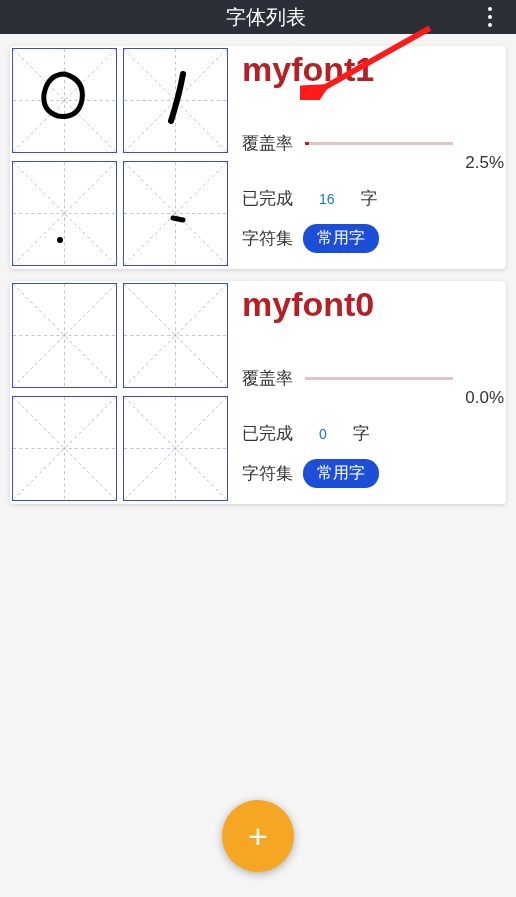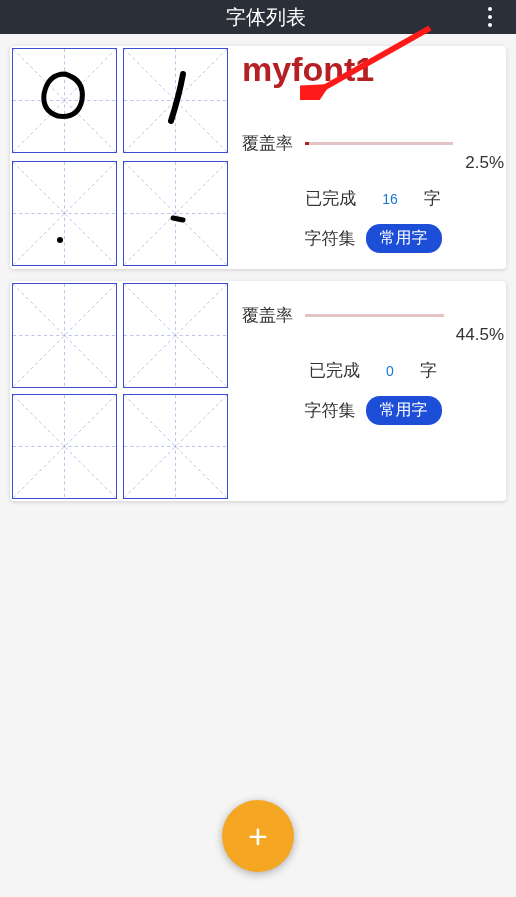--- a/index.html
+++ b/index.html
@@ -88,21 +88,20 @@
       font-weight: bold;
       margin-bottom: 24px;
     }
     .info-row {
       display: flex;
       align-items: center;
       gap: 10px;
       margin-bottom: 14px;
       font-size: 17px;
       color: #333;
-      justify-content: center;
     }
     .info-label { color: #333; }
     .progress-bar {
       flex: 1;
       height: 3px;
       background: #e3c3c4;
       position: relative;
       margin: 0 2px;
     }
     .progress-fill {
@@ -260,26 +259,27 @@
     <div class="char-cell">
       <svg class="guides" viewBox="0 0 100 100">
           <line x1="0" y1="0" x2="100" y2="100" stroke="#7a8ad8" stroke-width="0.5" stroke-dasharray="3,3"></line>
           <line x1="100" y1="0" x2="0" y2="100" stroke="#7a8ad8" stroke-width="0.5" stroke-dasharray="3,3"></line>
           <line x1="0" y1="50" x2="100" y2="50" stroke="#7a8ad8" stroke-width="0.5" stroke-dasharray="3,3"></line>
           <line x1="50" y1="0" x2="50" y2="100" stroke="#7a8ad8" stroke-width="0.5" stroke-dasharray="3,3"></line>
         </svg>
     </div>
   </div>
   <div class="card-info">
+    <div class="font-name">myfont0</div>
     <div class="info-row">
       <span class="info-label">覆盖率</span>
       <div class="progress-bar">
         <div class="progress-fill" style="width:0%"></div>
       </div>
-      <span class="pct">44.5%</span>
+      <span class="pct">0.0%</span>
     </div>
     <div class="info-row">
       <span class="info-label">已完成</span>
       <span class="completed-num">0</span>
       <span>字</span>
     </div>
     <div class="info-row">
       <span class="info-label">字符集</span>
       <span class="badge">常用字</span>
     </div>

